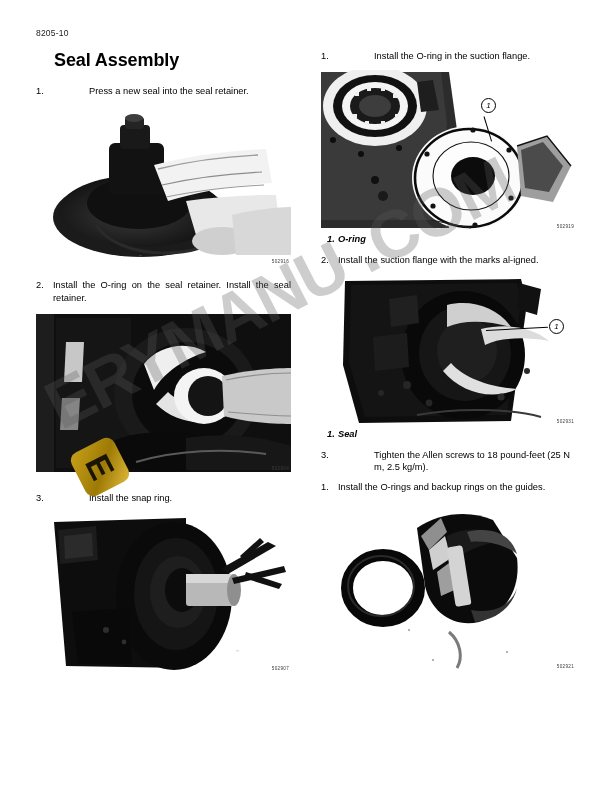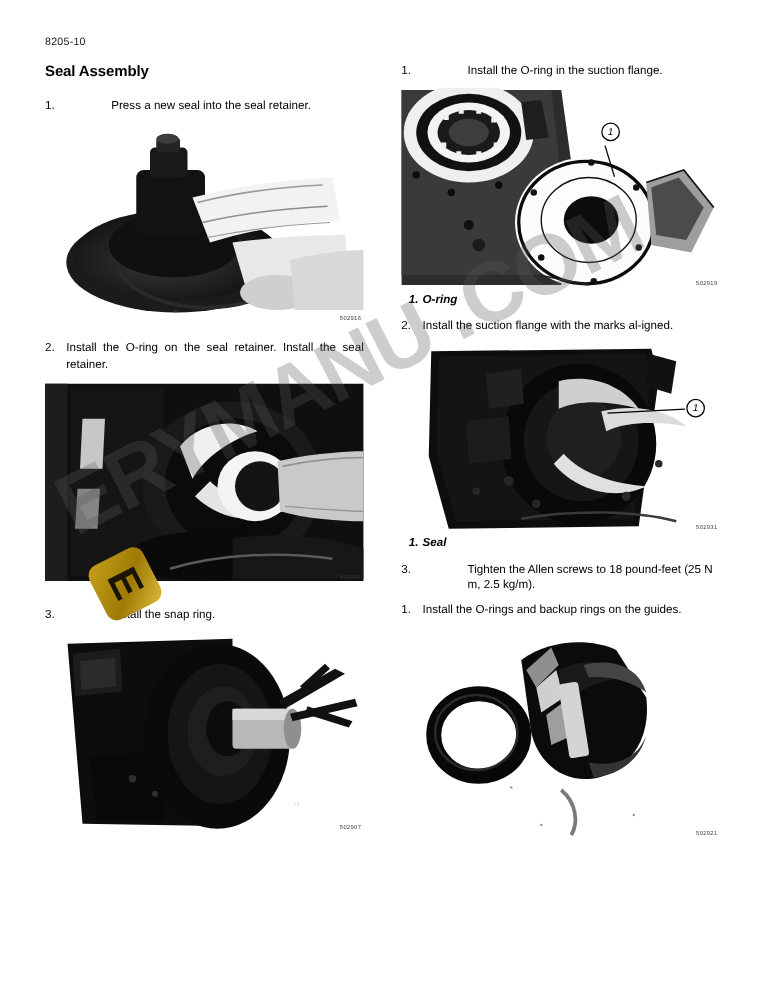--- a/index.html
+++ b/index.html
@@ -33,23 +33,23 @@
     position: absolute;
     left: 36px;
     top: 50px;
     width: 540px;
     display: flex;
     gap: 30px;
   }
   .col { width: 255px; }
 
   h2.section-title {
-    font-size: 12px;
+    font-size: 18px;
     font-weight: bold;
-    margin: 0 0 14px 0;
+    margin: 0 0 14px 18px;
     letter-spacing: -0.1px;
   }
   h2.section-title.spaced { margin-top: 22px; }
 
   .step {
     font-size: 9.3px;
     line-height: 1.33;
     margin: 0 0 8px 0;
     display: flex;
     align-items: flex-start;

